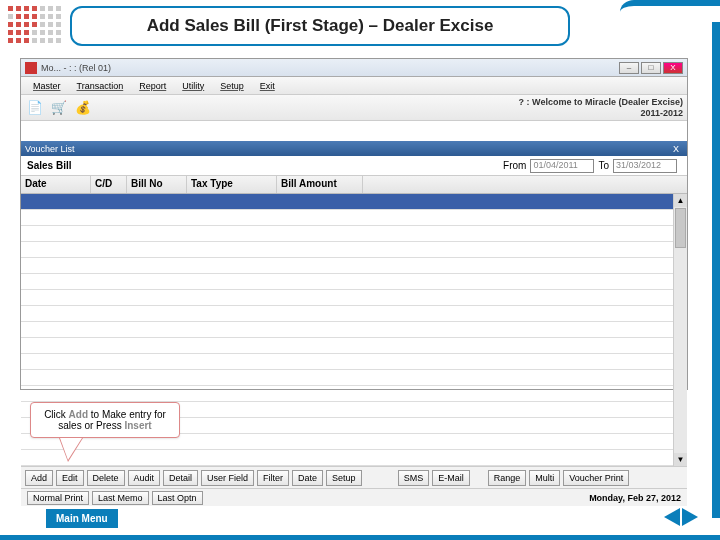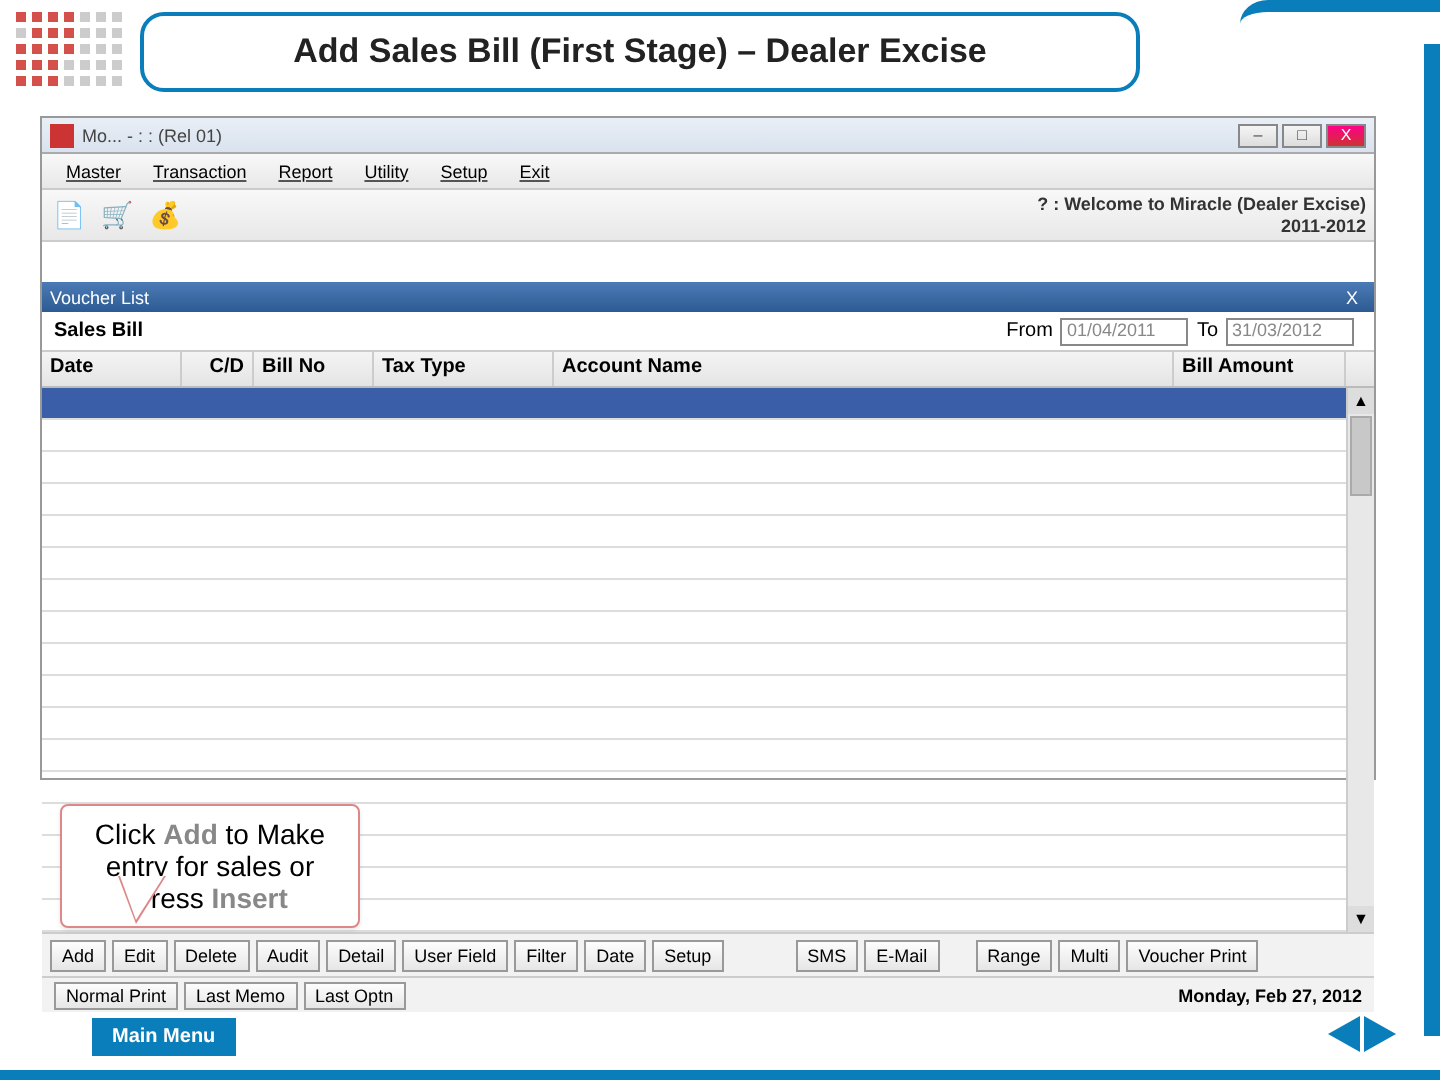--- a/index.html
+++ b/index.html
@@ -36,21 +36,21 @@
   .sub-titlebar .x { margin-left: auto; width: 14px; text-align: center; }
   
   .filter-row { height: 20px; background: #fff; border-bottom: 1px solid #ccc; display: flex; align-items: center; padding: 0 6px; font-size: 10px; }
   .filter-row .lbl { font-weight: bold; }
   .filter-row .sp { flex: 1; }
   .filter-row .datebox { width: 64px; height: 14px; border: 1px solid #888; font-size: 9px; padding: 0 2px; margin: 0 4px; color: #888; }
   
   .col-headers { height: 18px; background: linear-gradient(#f4f4f4,#e4e4e4); border-bottom: 1px solid #bbb; display: flex; font-size: 10px; font-weight: bold; }
   .col-headers > div { border-right: 1px solid #ccc; padding: 2px 4px; }
   .c-date { width: 70px; }
-  .c-cd { width: 36px; text-align: right; }
+  .c-cd { width: 36px; }
   .c-bill { width: 60px; }
   .c-tax { width: 90px; }
   .c-acc { flex: 1; }
   .c-city { width: 110px; }
   .c-amt { width: 86px; text-align: left; }
   .c-scr { width: 14px; border-right: none !important; }
   
   .grid-body { height: 272px; display: flex; }
   .gb-rows { flex: 1; }
   .gb-rows .row { height: 16px; border-bottom: 1px solid #ddd; display: flex; }
@@ -62,21 +62,21 @@
   .scrollbar-v .arr.bot { bottom: 0; }
   
   .btn-row { height: 22px; background: #f2f2f2; border-top: 1px solid #ccc; display: flex; align-items: center; padding: 0 4px; gap: 3px; font-size: 9px; }
   .btn-row .btn { border: 1px solid #999; background: linear-gradient(#fdfdfd,#e6e6e6); padding: 1px 5px; height: 16px; line-height: 12px; }
   .btn-row .gap { width: 30px; }
   
   .status-row { height: 18px; background: #f2f2f2; border-top: 1px solid #ccc; display: flex; align-items: center; padding: 0 6px; font-size: 9px; }
   .status-row .btn { border: 1px solid #999; background: linear-gradient(#fdfdfd,#e6e6e6); padding: 1px 5px; height: 14px; line-height: 10px; margin-right: 3px; }
   .status-row .dt { margin-left: auto; font-weight: bold; }
   
-  .callout { position: absolute; top: 402px; left: 30px; width: 150px; background: #fff; border: 1px solid #d88; border-radius: 4px; padding: 6px 8px; font-size: 14px; text-align: center; box-shadow: 0 1px 2px rgba(0,0,0,0.1); }
+  .callout { position: absolute; top: 402px; left: 30px; width: 150px; background: #fff; border: 1px solid #d88; border-radius: 4px; padding: 6px 8px; font-size: 10px; text-align: center; box-shadow: 0 1px 2px rgba(0,0,0,0.1); }
   .callout b { color: #888; }
   .callout-tail { position: absolute; top: 438px; left: 60px; width: 0; height: 0; border-left: 8px solid transparent; border-right: 14px solid transparent; border-top: 22px solid #fff; z-index: 3; }
   .callout-tail-b { position: absolute; top: 438px; left: 59px; width: 0; height: 0; border-left: 9px solid transparent; border-right: 15px solid transparent; border-top: 24px solid #d88; z-index: 2; }
   
   .main-menu-btn { position: absolute; bottom: 12px; left: 46px; background: #0a7eba; color: #fff; font-size: 10px; font-weight: bold; padding: 4px 10px; }
   
   .nav-arrows { position: absolute; bottom: 14px; right: 22px; display: flex; gap: 2px; }
   .nav-arrows .arr { width: 0; height: 0; border-top: 9px solid transparent; border-bottom: 9px solid transparent; }
   .nav-arrows .arr.l { border-right: 16px solid #0a7eba; }
   .nav-arrows .arr.r { border-left: 16px solid #0a7eba; }
@@ -167,21 +167,20 @@
     <span>From</span>
     <span class="datebox">01/04/2011</span>
     <span>To</span>
     <span class="datebox">31/03/2012</span>
   </div>
   <div class="col-headers">
     <div class="c-date">Date</div>
     <div class="c-cd">C/D</div>
     <div class="c-bill">Bill No</div>
     <div class="c-tax">Tax Type</div>
-    <div class="c-acc">Account Name</div>
     <div class="c-amt">Bill Amount</div>
     <div class="c-scr"></div>
   </div>
   <div class="grid-body">
     <div class="gb-rows">
       <div class="row hl"></div>
       <div class="row"></div>
       <div class="row"></div>
       <div class="row"></div>
       <div class="row"></div>

